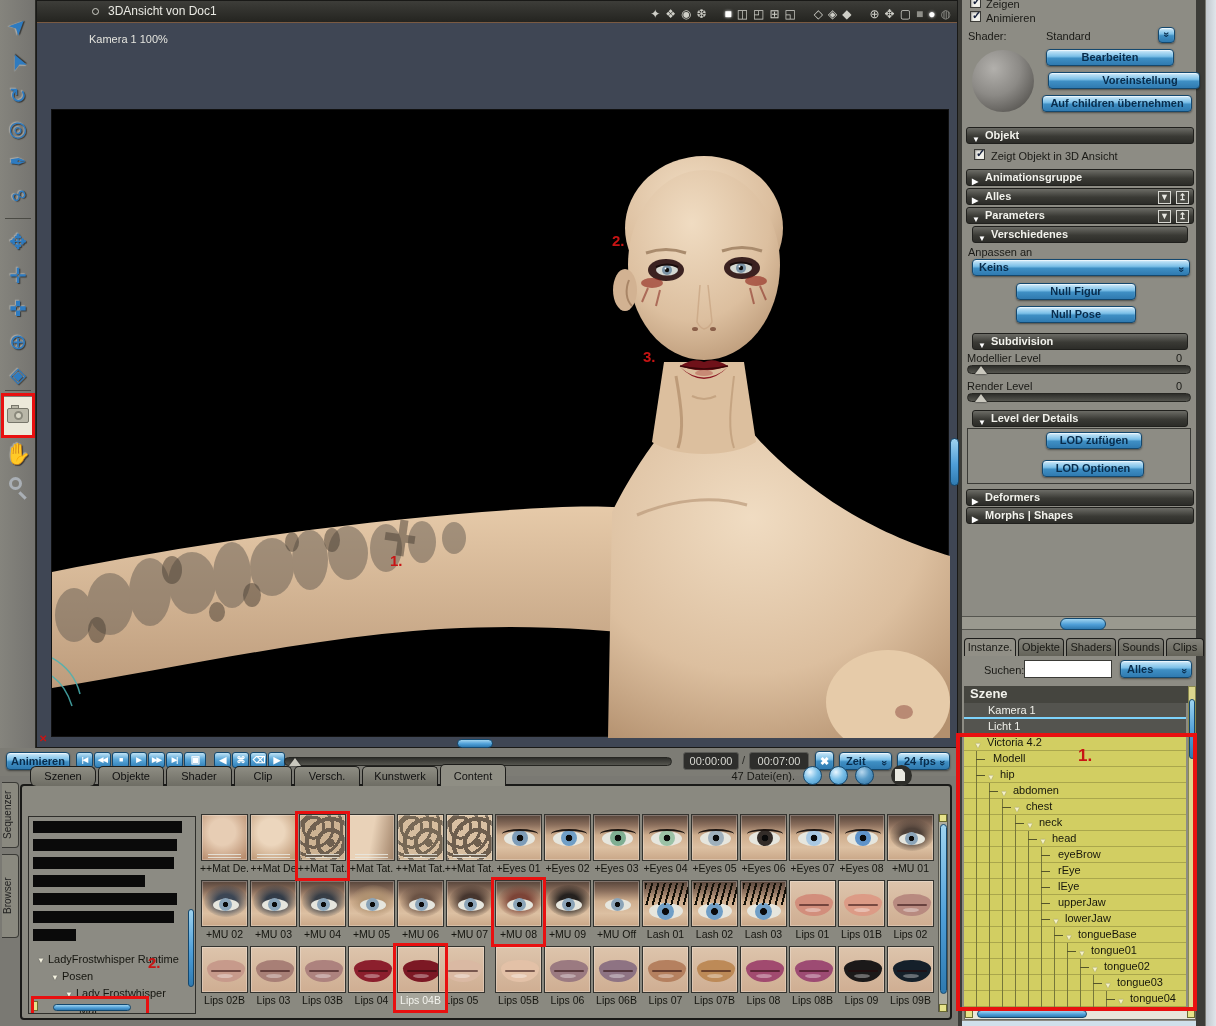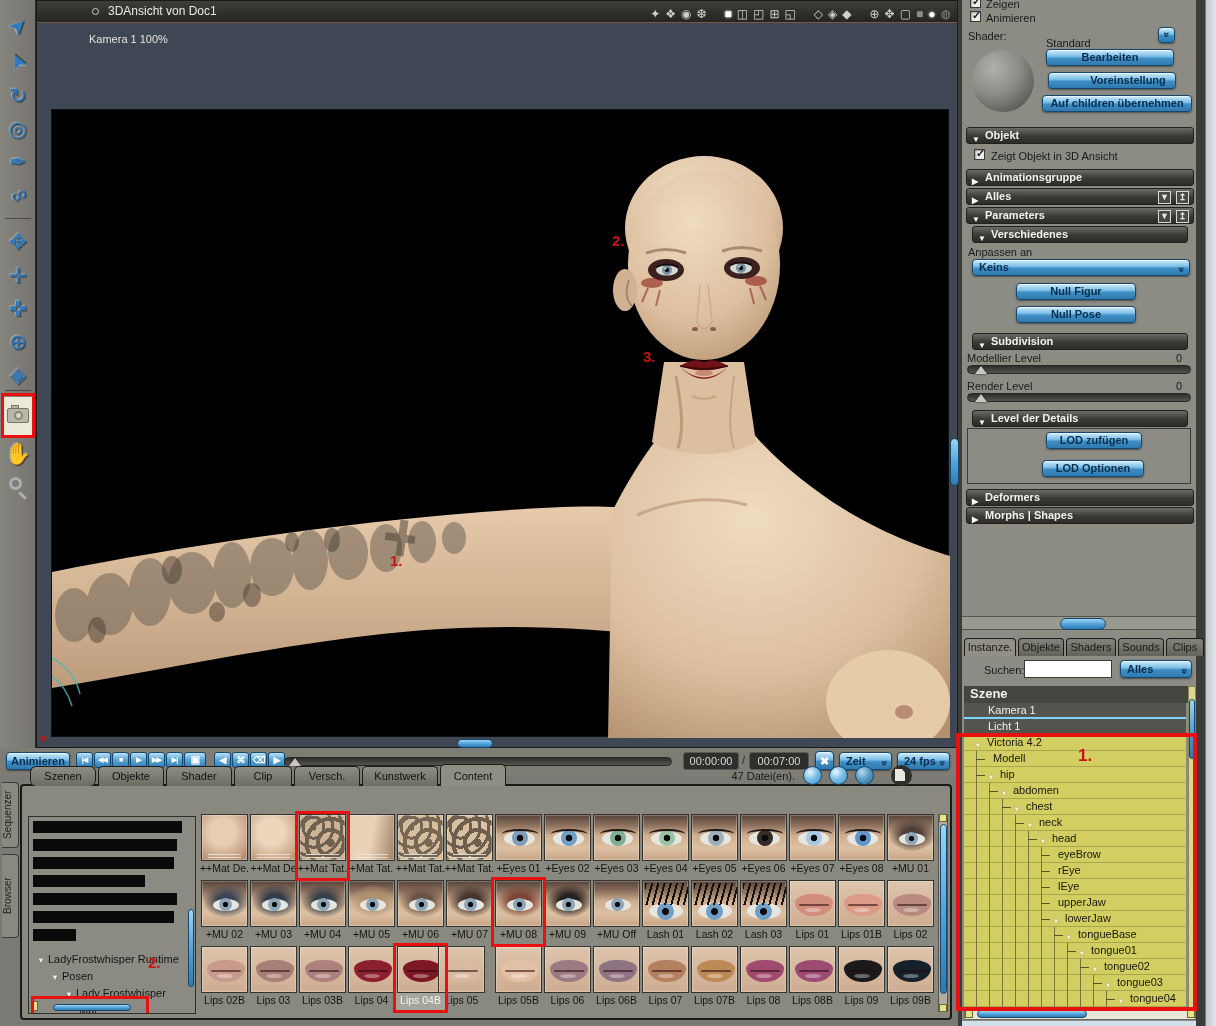--- a/index.html
+++ b/index.html
@@ -647,25 +647,25 @@
     </div>
 </div>
 
 <div id="right-panel" class="abs">
 
   <span class="cb" style="position:absolute; left:8px; top:-3px;"></span>
   <div class="rp-label" style="left:24px; top:-2px;">Zeigen</div>
   <span class="cb" style="position:absolute; left:8px; top:11px;"></span>
   <div class="rp-label" style="left:24px; top:12px;">Animieren</div>
   <div class="rp-label" style="left:6px; top:30px;">Shader:</div>
-  <div class="rp-label" style="left:84px; top:30px;margin-top:7px;">Standard</div>
+  <div class="rp-label" style="left:84px; top:30px;">Standard</div>
   <div class="btn-blue" style="position:absolute; left:196px; top:27px; width:17px; height:16px;"><span style="display:inline-block; transform:rotate(90deg); font-size:10px;">»</span></div>
   <div style="position:absolute; left:10px; top:50px; width:62px; height:62px; border-radius:50%; background:radial-gradient(circle at 35% 30%, #b2b0ac, #8c8a86 45%, #5f5d59 78%, #4c4a46);"></div>
   <div class="btn-blue" style="position:absolute; left:84px; top:49px; width:128px; height:17px; line-height:15px;">Bearbeiten</div>
-  <div class="btn-blue" style="position:absolute; left:86px; top:72px; width:128px; height:17px; line-height:15px;padding-left:32px;">Voreinstellung</div>
+  <div class="btn-blue" style="position:absolute; left:86px; top:72px; width:152px; height:17px; line-height:15px;padding-left:32px;">Voreinstellung</div>
   <div class="btn-blue" style="position:absolute; left:80px; top:95px; width:150px; height:17px; line-height:15px;">Auf children übernehmen</div>
 
   <div class="sec-h" style="top:127px;"><span class="tri">▼</span><span>Objekt</span></div>
   <span class="cb" style="position:absolute; left:12px; top:149px;"></span>
   <div class="rp-label" style="left:29px; top:150px;">Zeigt Objekt in 3D Ansicht</div>
   <div class="sec-h" style="top:169px;"><span class="tri">▶</span><span>Animationsgruppe</span></div>
   <div class="sec-h" style="top:188px;"><span class="tri">▶</span><span>Alles</span>
     <span class="mini-ic" style="right:22px;">▼</span>
     <span class="mini-ic" style="right:4px;">↥</span>
   </div>

